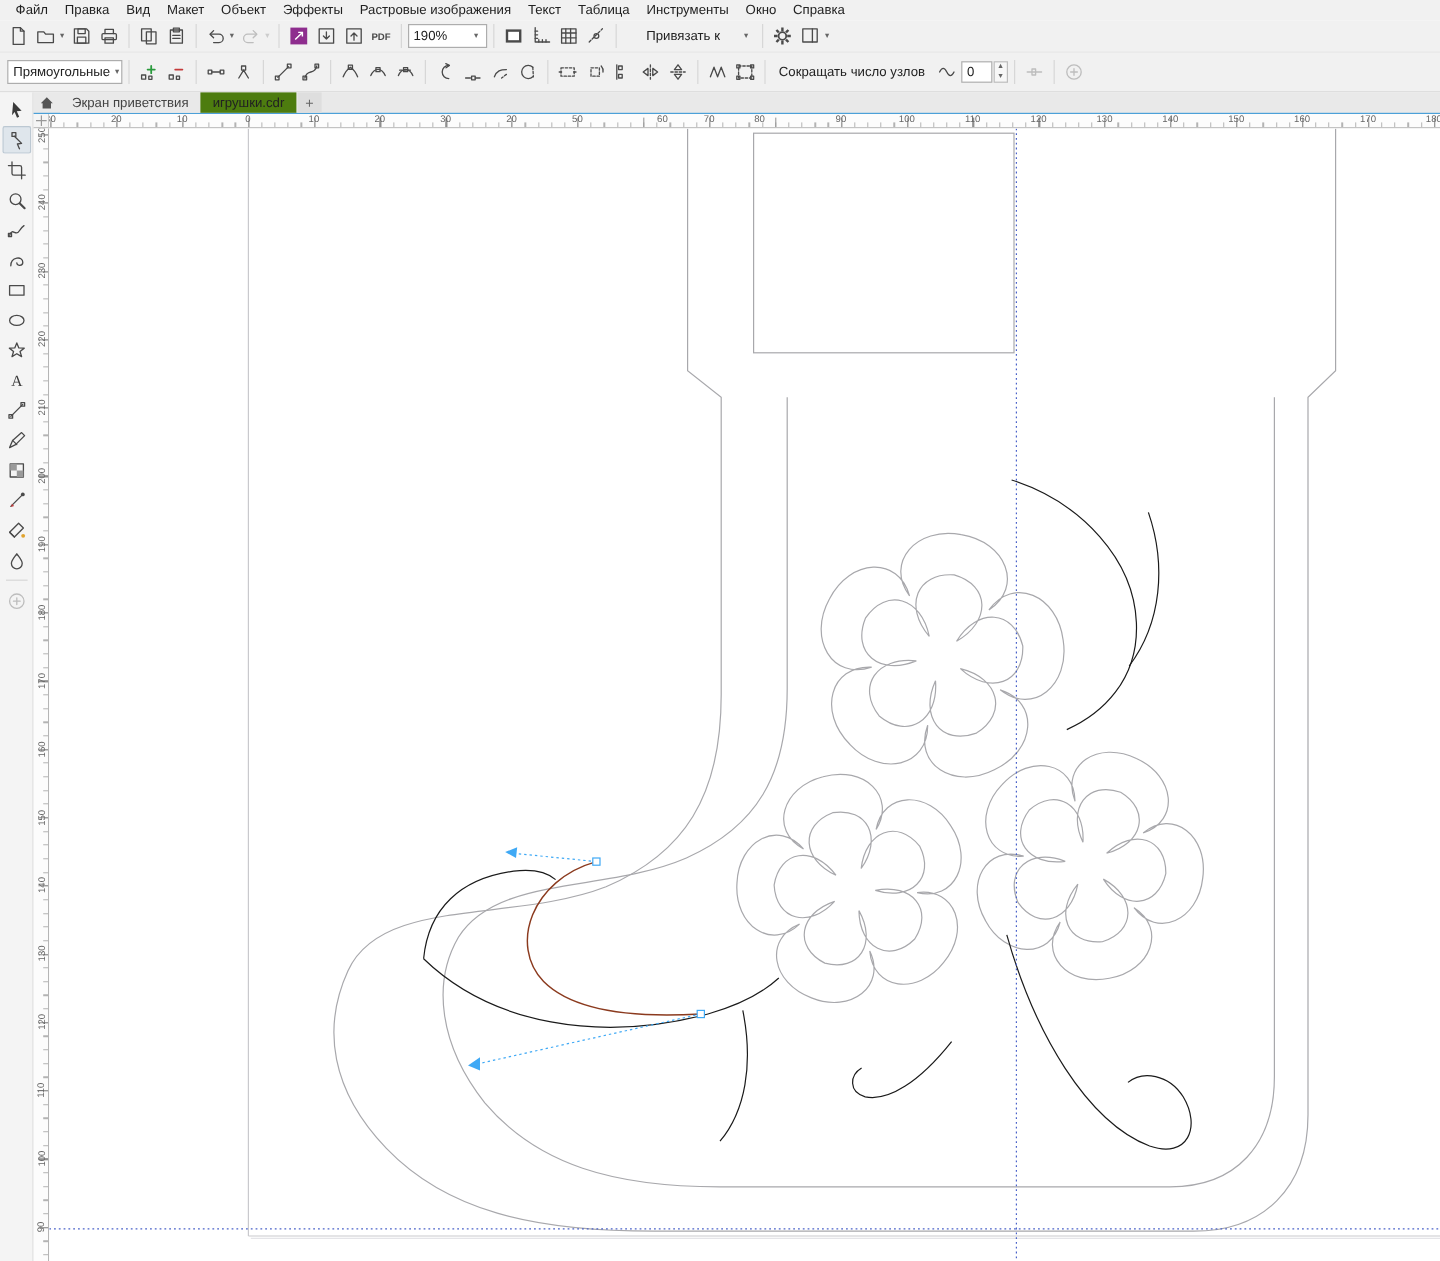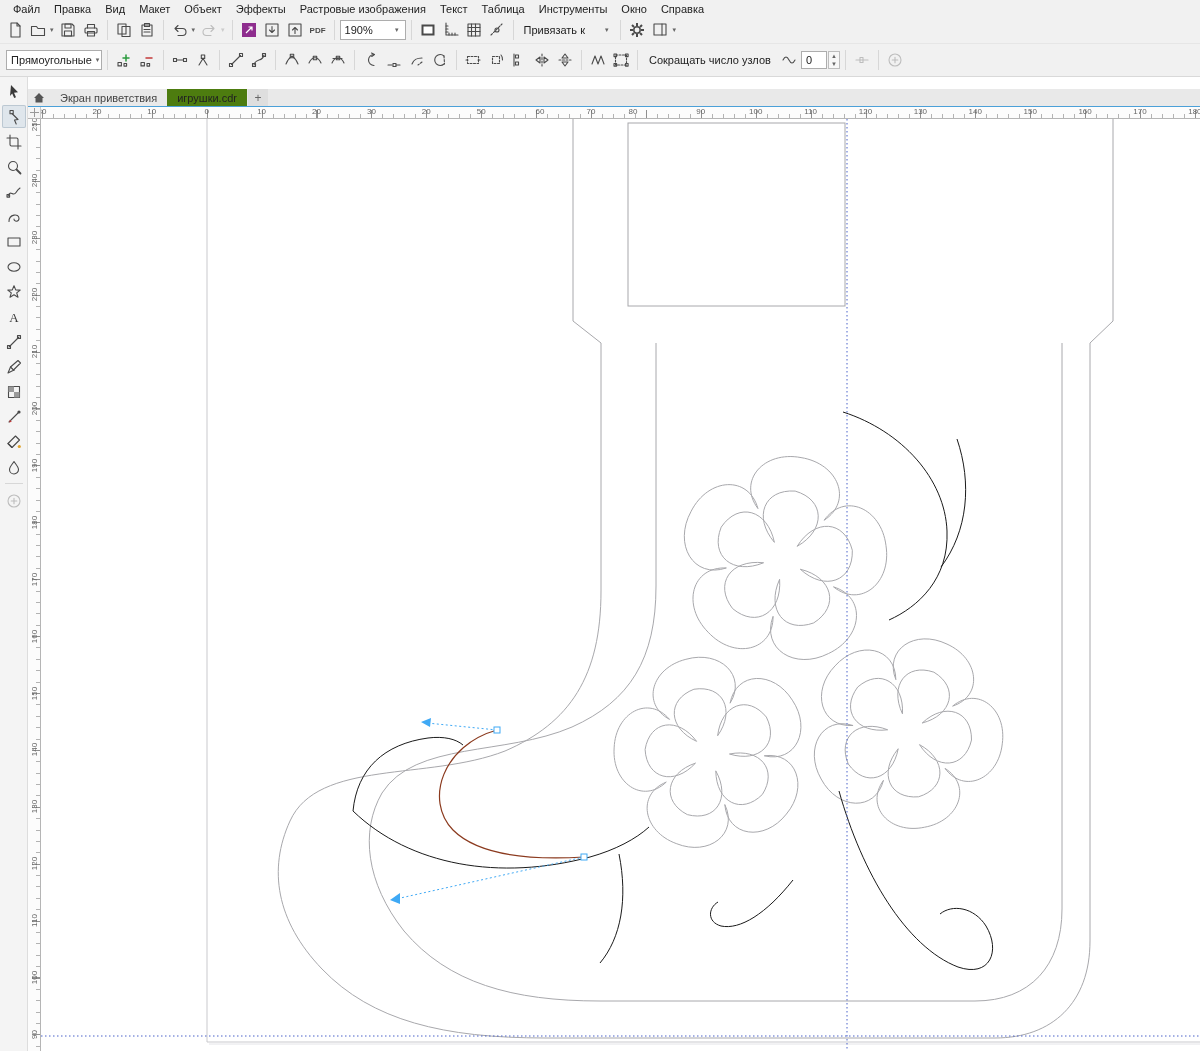--- a/index.html
+++ b/index.html
@@ -26,39 +26,39 @@
   .ic * { stroke:#4a4a4a; fill:none; stroke-width:1.1; stroke-linecap:round; stroke-linejoin:round; }
   .dis * { stroke:#bdbdbd; }
   .dis { color:#bdbdbd; }
   .caret { font-size:7px; color:#666; margin:0 2px 0 0; flex:0 0 auto; }
   .caret.dis { color:#ccc; }
   .sep { width:1px; height:20px; background:#d7d7d7; margin:0 4px; flex:0 0 auto; }
   .combo { display:inline-flex; align-items:center; background:#fff; border:1px solid #adadad;
            height:20px; padding:0 4px; font-size:11px; gap:4px; flex:0 0 auto; }
   .combo .caret { margin-left:auto; }
   .flatdrop { display:inline-flex; align-items:center; height:22px; padding:0 5px; gap:20px;
-              font-size:11px; border-radius:2px; }
+              font-size:11px; border-radius:2px;margin-left:15px; }
   .pdftxt { font-size:8px; font-weight:bold; color:#4a4a4a; letter-spacing:0; }
   .numbox { width:26px; height:18px; background:#fff; border:1px solid #adadad; font-size:11px;
             display:flex; align-items:center; padding-left:4px; }
   .stepper { display:flex; flex-direction:column; width:12px; height:18px; border:1px solid #bdbdbd;
              background:#f7f7f7; }
   .stepper div { flex:1; font-size:6px; line-height:8px; text-align:center; color:#666; }
   .textbtn { font-size:11px; padding:0 6px; height:22px; display:flex; align-items:center;
              border-radius:2px; white-space:nowrap; }
 
   
   .workspace { flex:1; display:flex; min-height:0; }
   .toolbox { width:28px; background:#f4f4f4; border-right:1px solid #ddd; display:flex;
              flex-direction:column; align-items:center; padding-top:3px; gap:2px; flex:0 0 auto; }
   .tool { width:24px; height:23px; display:flex; align-items:center; justify-content:center; border-radius:2px; }
   .tool.active { background:#dfe6ec; box-shadow:inset 0 0 0 1px #bcc8d2; }
   .tbsep { width:18px; height:1px; background:#d7d7d7; margin:3px 0; }
 
-  .docarea { flex:1; display:flex; flex-direction:column; min-width:0;margin-top:12px; }
+  .docarea { flex:1; display:flex; flex-direction:column; min-width:0; }
 
   
   .tabbar { height:18px; background:#e9e9e9; display:flex; align-items:stretch;
             border-bottom:1px solid #4ba0d8; font-size:11px; flex:0 0 auto; }
   .hometab { width:22px; display:flex; align-items:center; justify-content:center; }
   .tab { display:flex; align-items:center; padding:0 10px; color:#444; white-space:nowrap; }
   .tab.inactive { background:#e9e9e9; }
   .tab.active { background:#4d7c0f; color:#222; }
   .plustab { width:20px; display:flex; align-items:center; justify-content:center;
              background:#dedede; color:#666; font-size:12px; margin-left:1px; }
@@ -545,21 +545,21 @@
 
         <span class="hrl" style="left: 1px;">30</span>
             <span class="hrl" style="left: 55.9px;">20</span>
             <span class="hrl" style="left: 110.8px;">10</span>
             <span class="hrl" style="left: 165.7px;">0</span>
             <span class="hrl" style="left: 220.6px;">10</span>
             <span class="hrl" style="left: 275.5px;">20</span>
             <span class="hrl" style="left: 330.4px;">30</span>
             <span class="hrl" style="left: 385.3px;">20</span>
             <span class="hrl" style="left: 440.2px;">50</span>
-            <span class="hrl" style="left: 499px;">60</span>
+            <span class="hrl" style="left: 511px;">60</span>
             <span class="hrl" style="left: 550px;">70</span>
             <span class="hrl" style="left: 592px;">80</span>
             <span class="hrl" style="left: 659.8px;">90</span>
             <span class="hrl" style="left: 714.7px;">100</span>
             <span class="hrl" style="left: 769.6px;">110</span>
             <span class="hrl" style="left: 824.5px;">120</span>
             <span class="hrl" style="left: 879.4px;">130</span>
             <span class="hrl" style="left: 934.3px;">140</span>
             <span class="hrl" style="left: 989.2px;">150</span>
             <span class="hrl" style="left: 1044.1px;">160</span>

